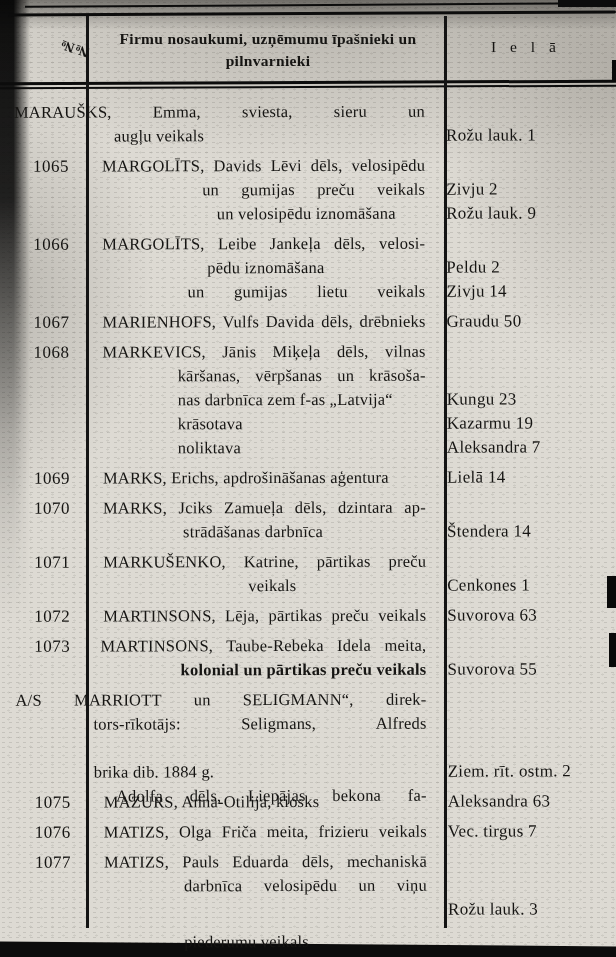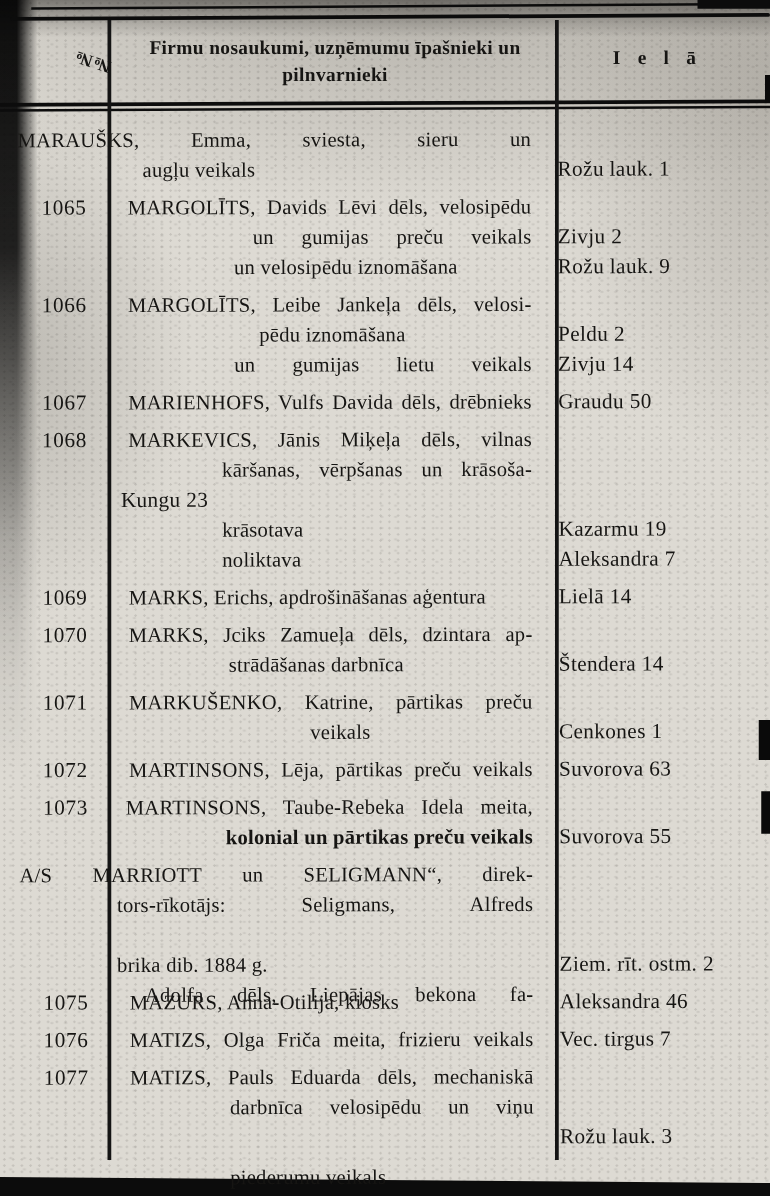--- a/index.html
+++ b/index.html
@@ -56,21 +56,21 @@
     font-size:14px;font-weight:bold;letter-spacing:1px;
     transform:rotate(198deg);
   }
   .th-firm{
     position:absolute;left:102px;top:28px;width:332px;
     text-align:center;font-weight:bold;font-size:15.5px;line-height:22px;
     letter-spacing:0.3px;
   }
   .th-street{
     position:absolute;left:446px;top:38px;width:160px;
-    text-align:center;font-weight:bold;font-size:15.5px;letter-spacing:5px;
+    text-align:center;font-weight:normal;font-size:15.5px;letter-spacing:5px;
   }
   
   .tbody{position:absolute;left:0;top:100px;width:616px;transform:rotate(-0.15deg);}
   .row{display:flex;margin-bottom:6px;}
   .num{
     width:88px;box-sizing:border-box;padding-left:34px;
     font-size:17px;letter-spacing:0.5px;line-height:24px;
   }
   .lines{flex:1;}
   .line{display:flex;height:24px;}
@@ -133,21 +133,21 @@
         <div class="lines">
           <div class="line">
             <div class="desc j">MARGOLĪTS, Davids Lēvi dēls, velosipēdu</div>
             <div class="street"></div>
           </div>
           <div class="line">
             <div class="desc j" style="padding-left: 115px;">un gumijas preču veikals</div>
             <div class="street">Zivju 2</div>
           </div>
           <div class="line">
-            <div class="desc" style="padding-left: 100px;">un velosipēdu iznomāšana</div>
+            <div class="desc" style="padding-left: 100px; text-align: center;">un velosipēdu iznomāšana</div>
             <div class="street">Rožu lauk. 9</div>
           </div>
         </div>
       </div>
       <div class="row">
         <div class="num">1066</div>
         <div class="lines">
           <div class="line">
             <div class="desc j">MARGOLĪTS, Leibe Jankeļa dēls, velosi-</div>
             <div class="street"></div>
@@ -176,20 +176,21 @@
         <div class="lines">
           <div class="line">
             <div class="desc j">MARKEVICS, Jānis Miķeļa dēls, vilnas</div>
             <div class="street"></div>
           </div>
           <div class="line">
             <div class="desc j" style="padding-left: 90px;">kāršanas, vērpšanas un krāsoša-</div>
             <div class="street"></div>
           </div>
           <div class="line">
+            <div class="desc" style="padding-left: 90px;">nas darbnīca zem f-as „Latvija“</div>
             <div class="street">Kungu 23</div>
           </div>
           <div class="line">
             <div class="desc" style="padding-left: 90px;">krāsotava</div>
             <div class="street">Kazarmu 19</div>
           </div>
           <div class="line">
             <div class="desc" style="padding-left: 90px;">noliktava</div>
             <div class="street">Aleksandra 7</div>
           </div>
@@ -270,21 +271,21 @@
             <div class="desc" style="padding-left: 93px;">brika dib. 1884 g.</div>
             <div class="street">Ziem. rīt. ostm. 2</div>
           </div>
         </div>
       </div>
       <div class="row">
         <div class="num">1075</div>
         <div class="lines">
           <div class="line">
             <div class="desc">MAZURS, Anna-Otilija, kiosks</div>
-            <div class="street">Aleksandra 46</div>
+            <div class="street">Aleksandra 63</div>
           </div>
         </div>
       </div>
       <div class="row">
         <div class="num">1076</div>
         <div class="lines">
           <div class="line">
             <div class="desc j">MATIZS, Olga Friča meita, frizieru veikals</div>
             <div class="street">Vec. tirgus 7</div>
           </div>

